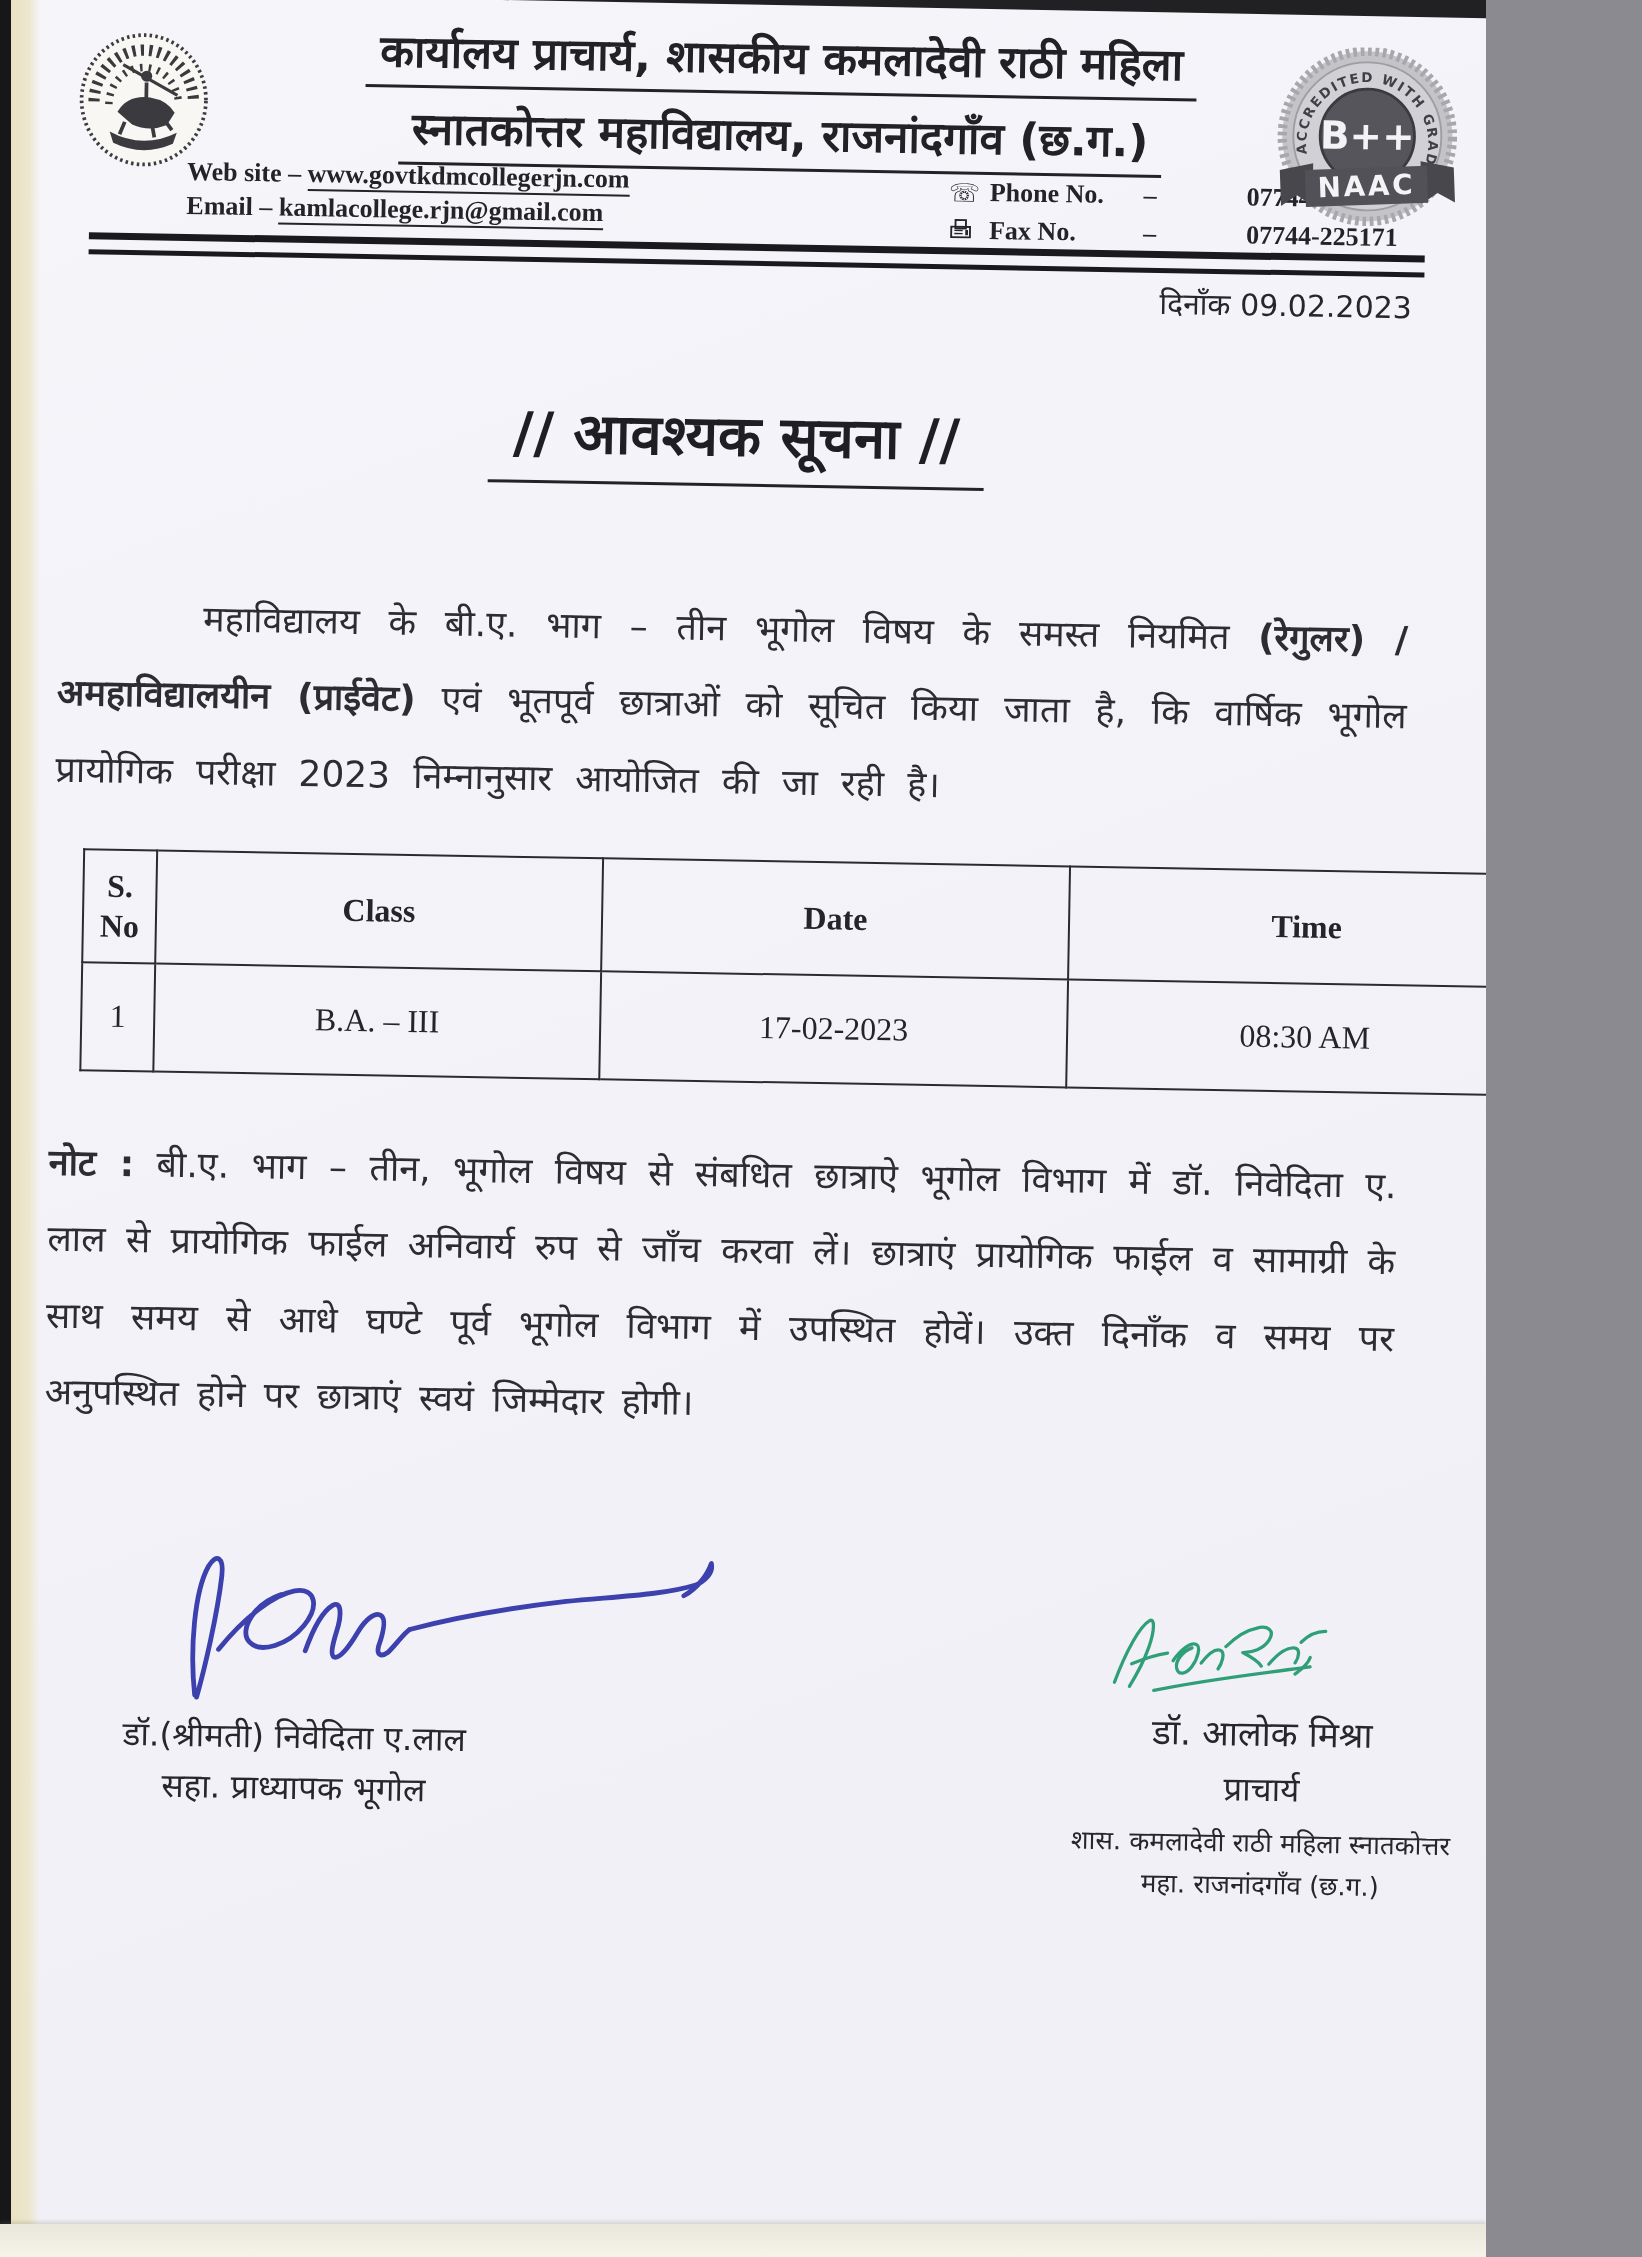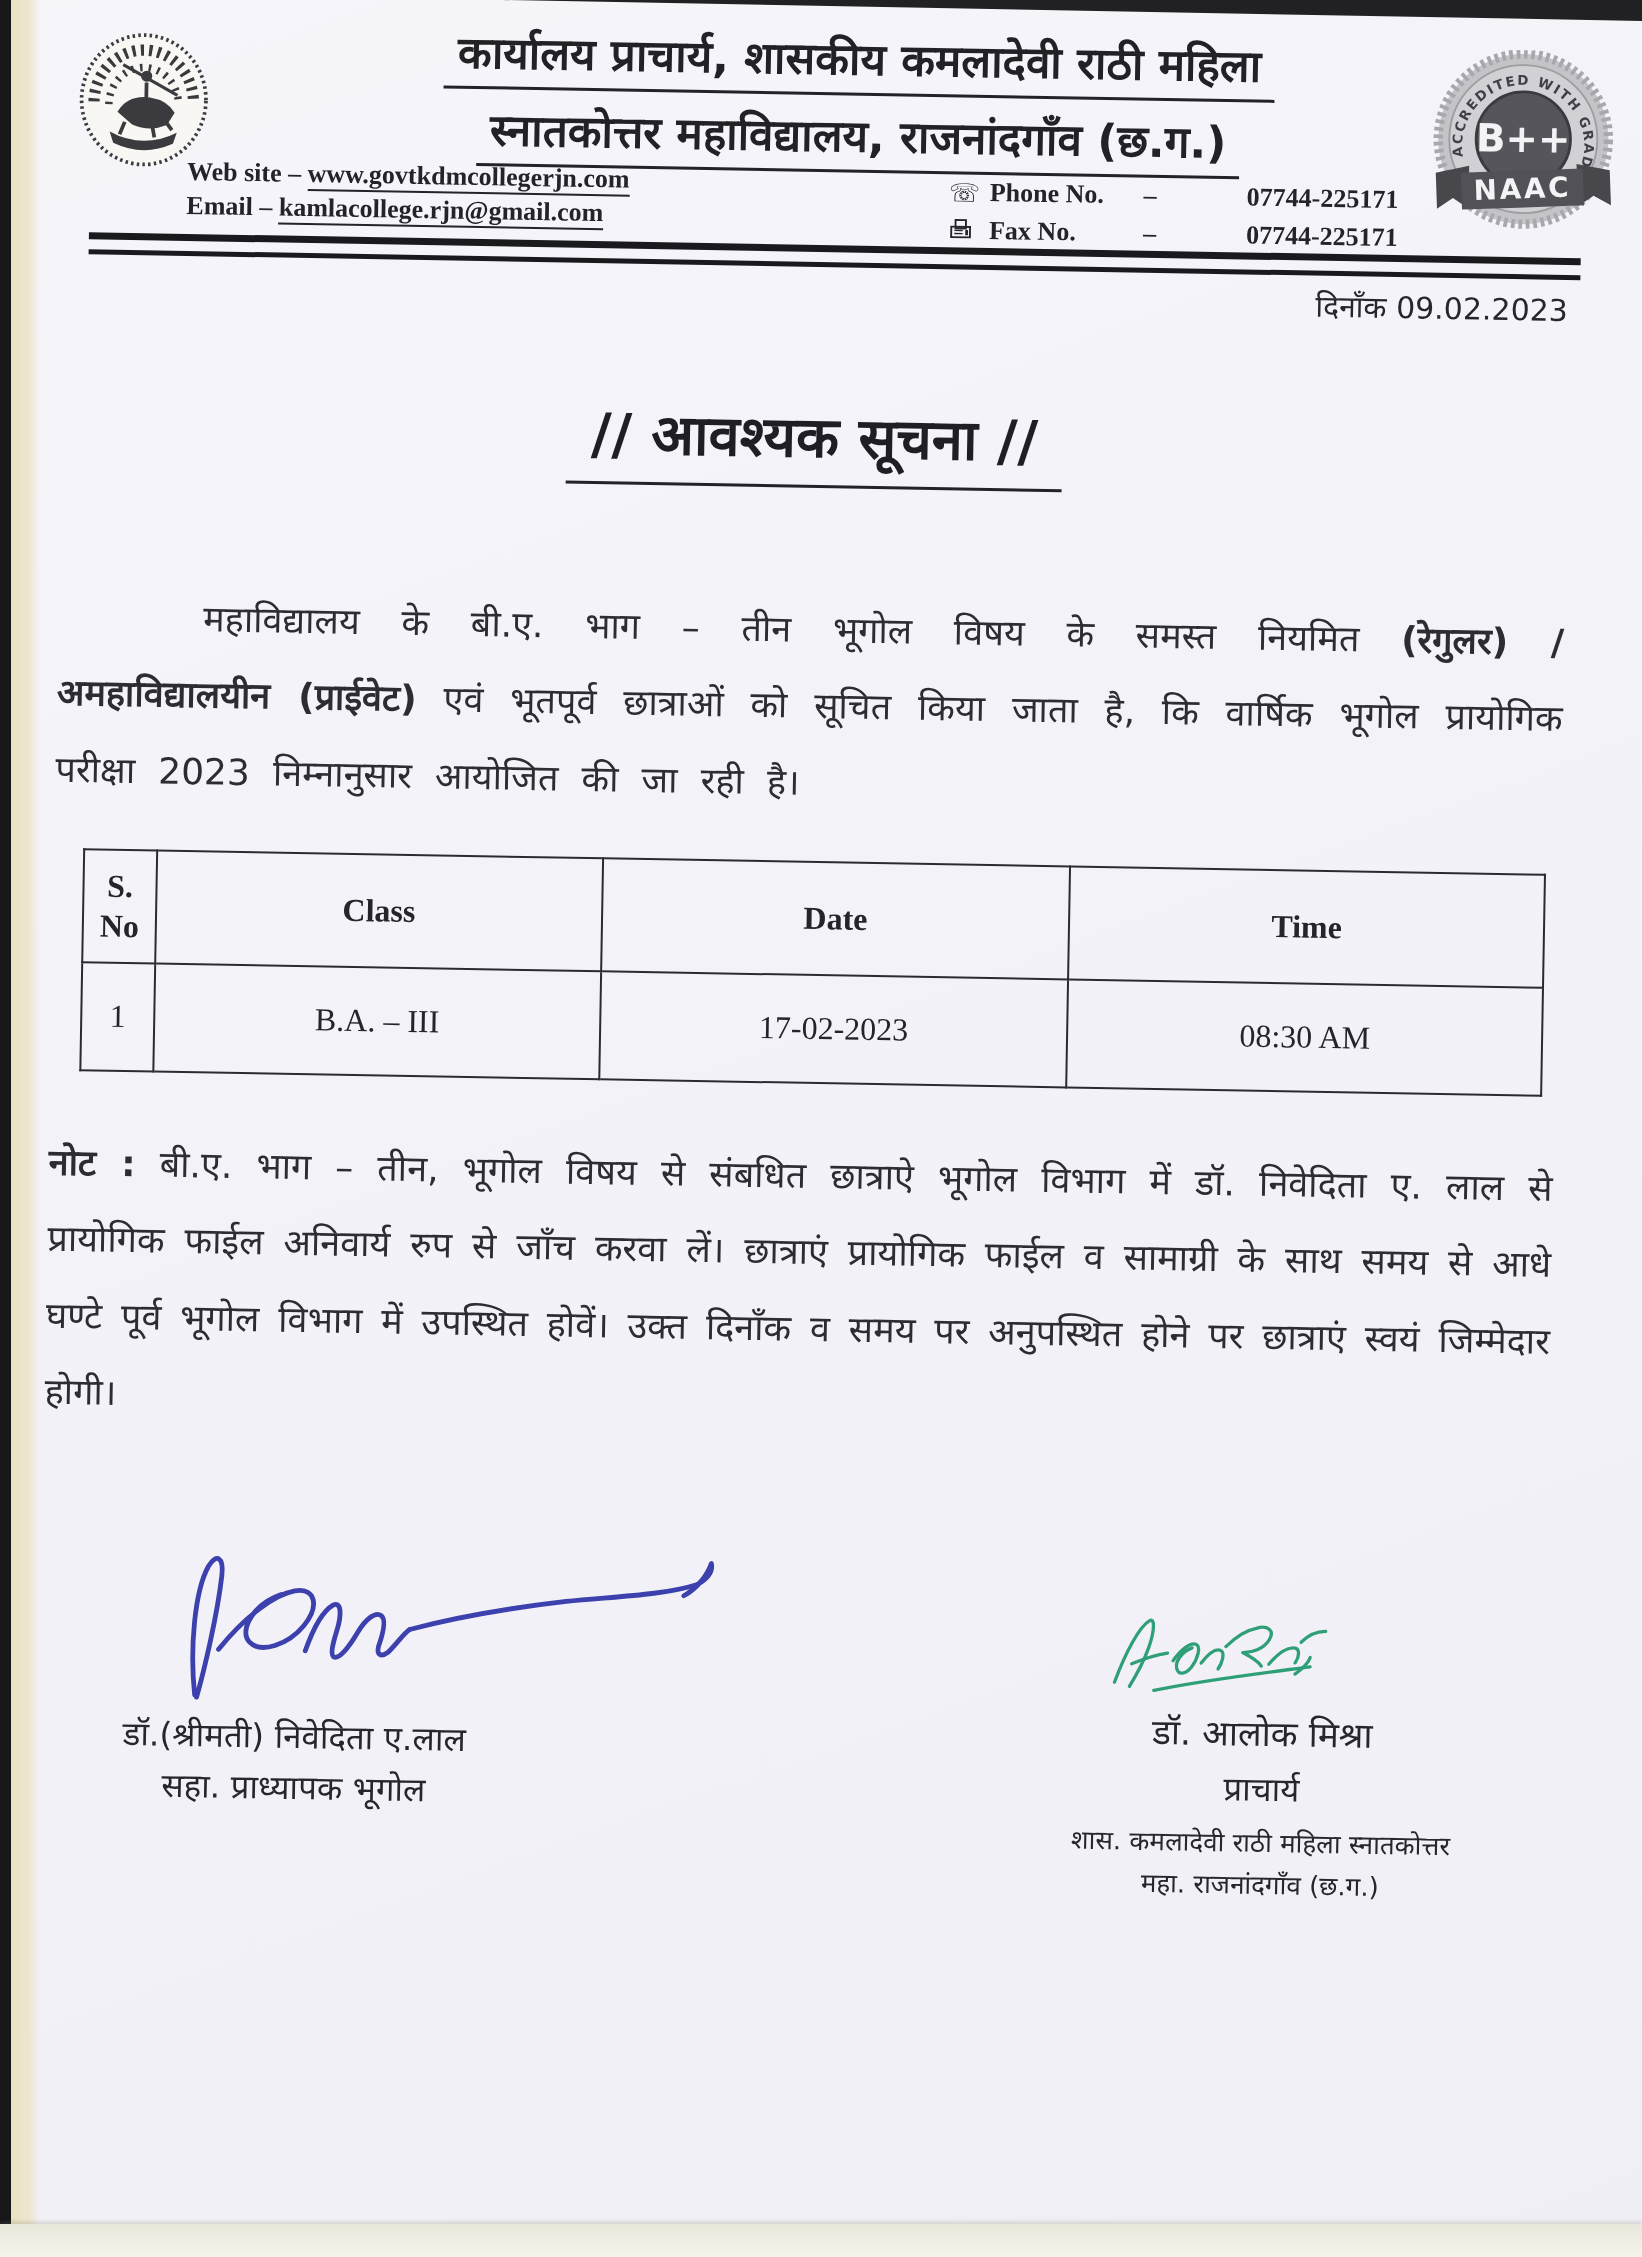--- a/index.html
+++ b/index.html
@@ -1,17 +1,17 @@
 <!DOCTYPE html>
 <html><head>
 <meta charset="utf-8">
 <style>
   html,body{margin:0;padding:0;background:#8a8a90;}
   .scan{
-    position:relative;width:1642px;height:2257px;overflow:hidden;
+    position:relative;width:1486px;height:2257px;overflow:hidden;
     background:linear-gradient(160deg,#f6f5fa 0%,#f3f2f8 45%,#f0eff5 100%);
     font-family:"DejaVu Sans",sans-serif;color:#2b2b30;
   }
   
   .edge-left-black{position:absolute;left:0;top:0;width:10.6px;height:100%;background:#17171a;}
   .edge-left-cream{position:absolute;left:10.6px;top:0;width:29px;height:100%;
     background:linear-gradient(90deg,#e9e2c2 0%,#ece6cd 60%,rgba(240,238,228,0) 100%);}
   .edge-bottom{position:absolute;left:0;bottom:0;width:100%;height:33px;
     background:linear-gradient(#e9e7da,#f6f4ea);box-shadow:0 -1.9px 3.9px rgba(120,115,95,.25);}
   .edge-top-wedge{position:absolute;left:502px;top:0;width:1140px;height:21px;background:#212124;

